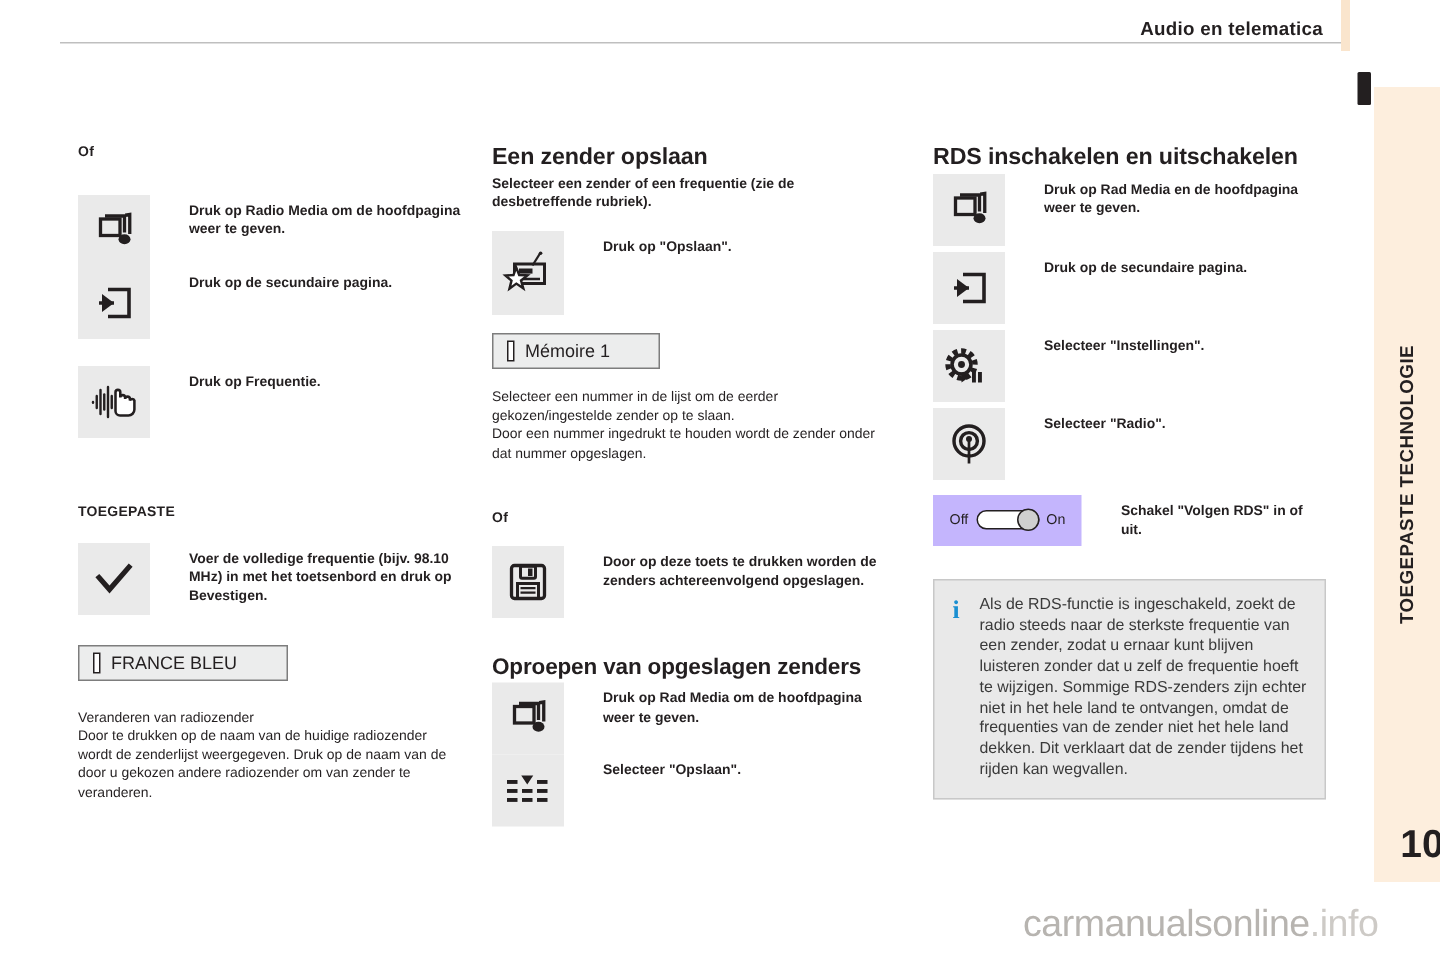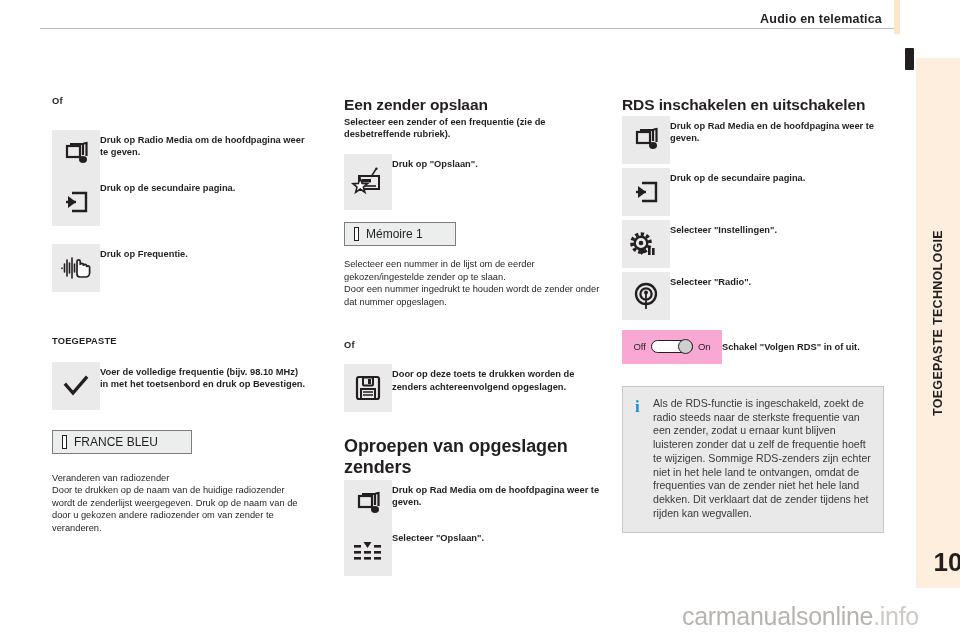--- a/index.html
+++ b/index.html
@@ -73,21 +73,21 @@
     width: 64px;
     text-align: center;
     font-size: 26px;
     font-weight: bold;
     color: #231f20;
   }
 
   
   .col { position: absolute; top: 96px; }
   .col-left   { left: 52px;  width: 255px; }
-  .col-mid    { left: 344px; width: 260px; }
+  .col-mid    { left: 328px; width: 260px; }
   .col-right  { left: 622px; width: 262px; }
 
   h2.sec-title {
     font-size: 15.5px;
     font-weight: bold;
     color: #231f20;
     line-height: 1.15;
     margin-bottom: 2px;
     letter-spacing: -.1px;
   }
@@ -119,21 +119,21 @@
   .icon-box {
     width: 48px; height: 48px;
     background: #eaeaea;
     flex: 0 0 48px;
     display: flex;
     align-items: center;
     justify-content: center;
   }
   .icon-box.tall { height: 56px; }
   .row-text {
-    padding-left: 0;
+    padding-left: 26px;
     padding-top: 4px;
     font-size: 9.3px;
     font-weight: bold;
     color: #231f20;
     line-height: 1.34;
   }
   .stack .icon-box { margin: 0; }
 
   
   .chip {
@@ -151,21 +151,21 @@
   .chip .bar {
     display: inline-block;
     width: 5px; height: 14px;
     border: 1.4px solid #231f20;
     background: #ffffff;
   }
 
   
   .toggle-box {
     width: 100px; height: 34px;
-    background: #f9a8d4;
+    background: #c4b5fd;
     display: flex;
     align-items: center;
     justify-content: center;
     gap: 5px;
   }
   .toggle-box .tg-label {
     font-size: 9.5px;
     color: #231f20;
     font-weight: normal;
   }
@@ -342,21 +342,21 @@
           <rect x="3" y="3" width="22" height="22" rx="2" fill="none" stroke="#231f20" stroke-width="2.2"></rect>
           <rect x="9" y="3.5" width="10" height="8" rx="1" fill="none" stroke="#231f20" stroke-width="2"></rect>
           <rect x="14" y="5" width="3" height="5" fill="#231f20"></rect>
           <rect x="7" y="15" width="14" height="10" fill="none" stroke="#231f20" stroke-width="2"></rect>
           <path d="M9 18 H19 M9 21 H19" stroke="#231f20" stroke-width="1.5"></path>
         </svg>
       </div>
       <div class="row-text">Door op deze toets te drukken worden de zenders achtereenvolgend opgeslagen.</div>
     </div>
 
-    <h2 class="sec-title" style="margin-top:24px;font-size:18px;">Oproepen van opgeslagen zenders</h2>
+    <h2 class="sec-title" style="margin-top:24px;font-size:15px;">Oproepen van opgeslagen zenders</h2>
 
     <div class="row stack" style="margin-top:2px;">
       <div class="icon-box">
         <svg width="30" height="26" viewBox="0 0 30 26">
           <rect x="6" y="5" width="13" height="11" fill="none" stroke="#231f20" stroke-width="2.2"></rect>
           <path d="M9 3 H22 V14" fill="none" stroke="#231f20" stroke-width="2.2"></path>
           <path d="M22.5 2.5 L25.5 2 V15" fill="none" stroke="#231f20" stroke-width="2.2"></path>
           <ellipse cx="22" cy="18.5" rx="4" ry="3.4" fill="#231f20"></ellipse>
         </svg>
       </div>

